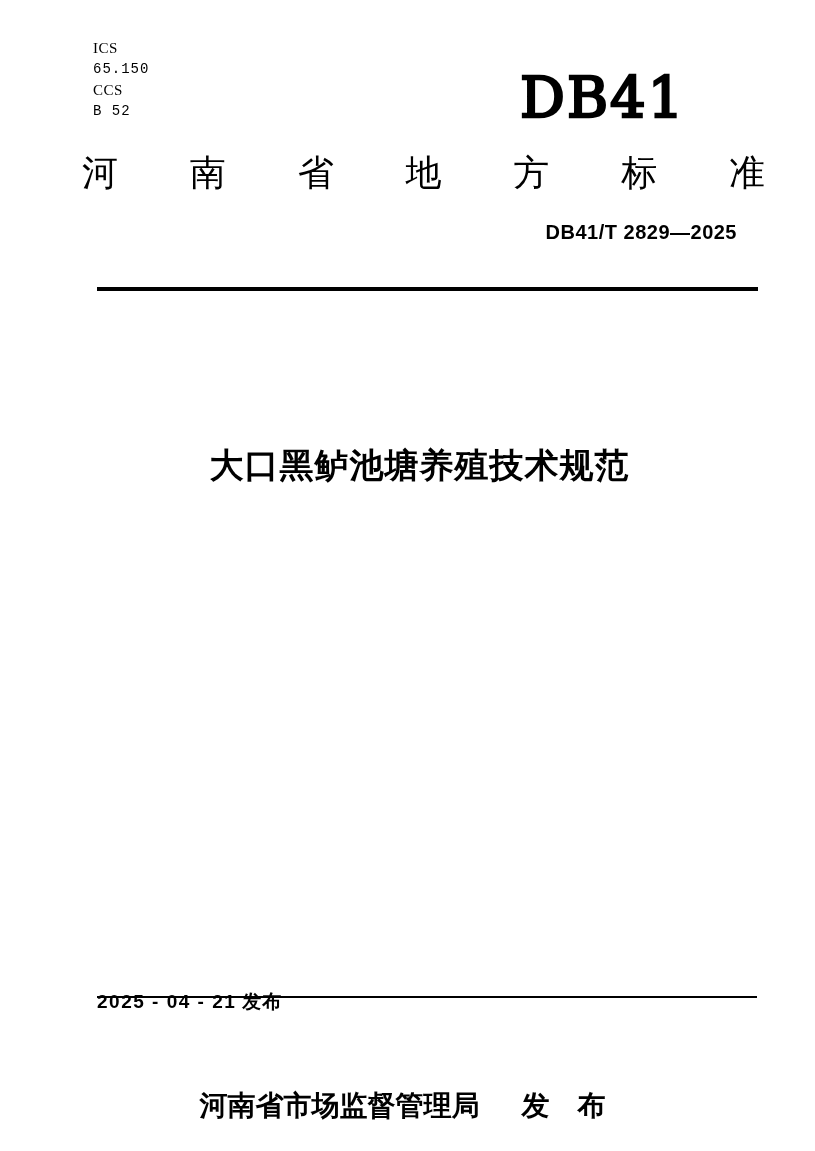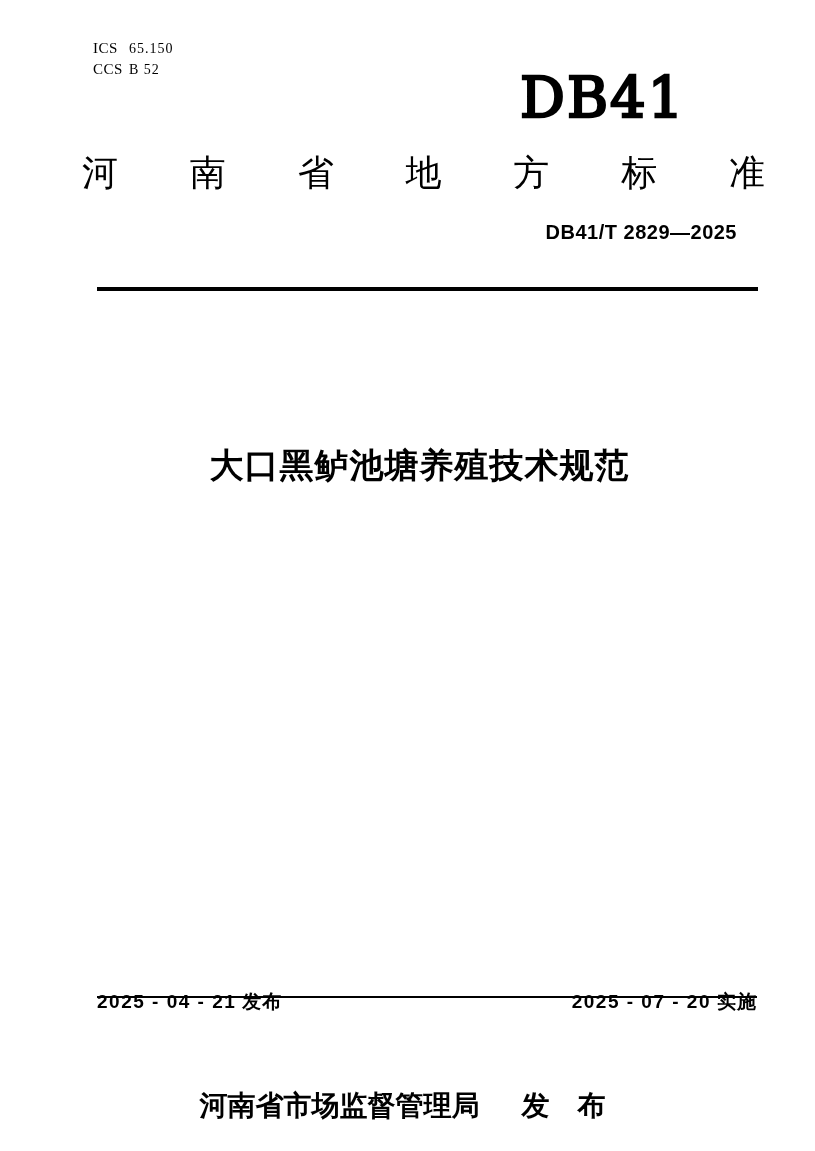--- a/index.html
+++ b/index.html
@@ -16,29 +16,29 @@
   }
 
   
   .ics-block {
     position: absolute;
     left: 93px;
     top: 38px;
     font-size: 14px;
     line-height: 21px;
   }
-  .ics-row { display: flex; align-items: baseline; }
+  .ics-row { display: flex; align-items: baseline; flex-direction: column; }
   .ics-label {
     font-family: "Liberation Serif", serif;
     font-size: 15px;
     width: 36px;
     letter-spacing: 0.5px;
   }
   .ics-value {
-    font-family: Liberation Serif, serif;
+    font-family: Liberation Mono, monospace;
     font-size: 14px;
     letter-spacing: 1px;
   }
 
   
   .db-logo {
     position: absolute;
     left: 520px;
     top: 68px;
     font-family: "DejaVu Serif", serif;
@@ -163,24 +163,20 @@
 
   <div class="rule-top"></div>
 
   <div class="doc-title">大口黑鲈池塘养殖技术规范</div>
 
   <div class="dates-row">
     <div class="date-group">
       <span class="date-text">2025 - 04 - 21</span>
       <span class="date-label">发布</span>
     </div>
-    <div class="date-group">
-      <span class="date-text">2025 - 07 - 20</span>
-      <span class="date-label">实施</span>
-    </div>
   </div>
 
   <div class="rule-bottom"></div>
 
   <div class="publisher-row">
     <span>河南省市场监督管理局</span>
     <span class="publish-label">发 布</span>
   </div>
 
 </div>

